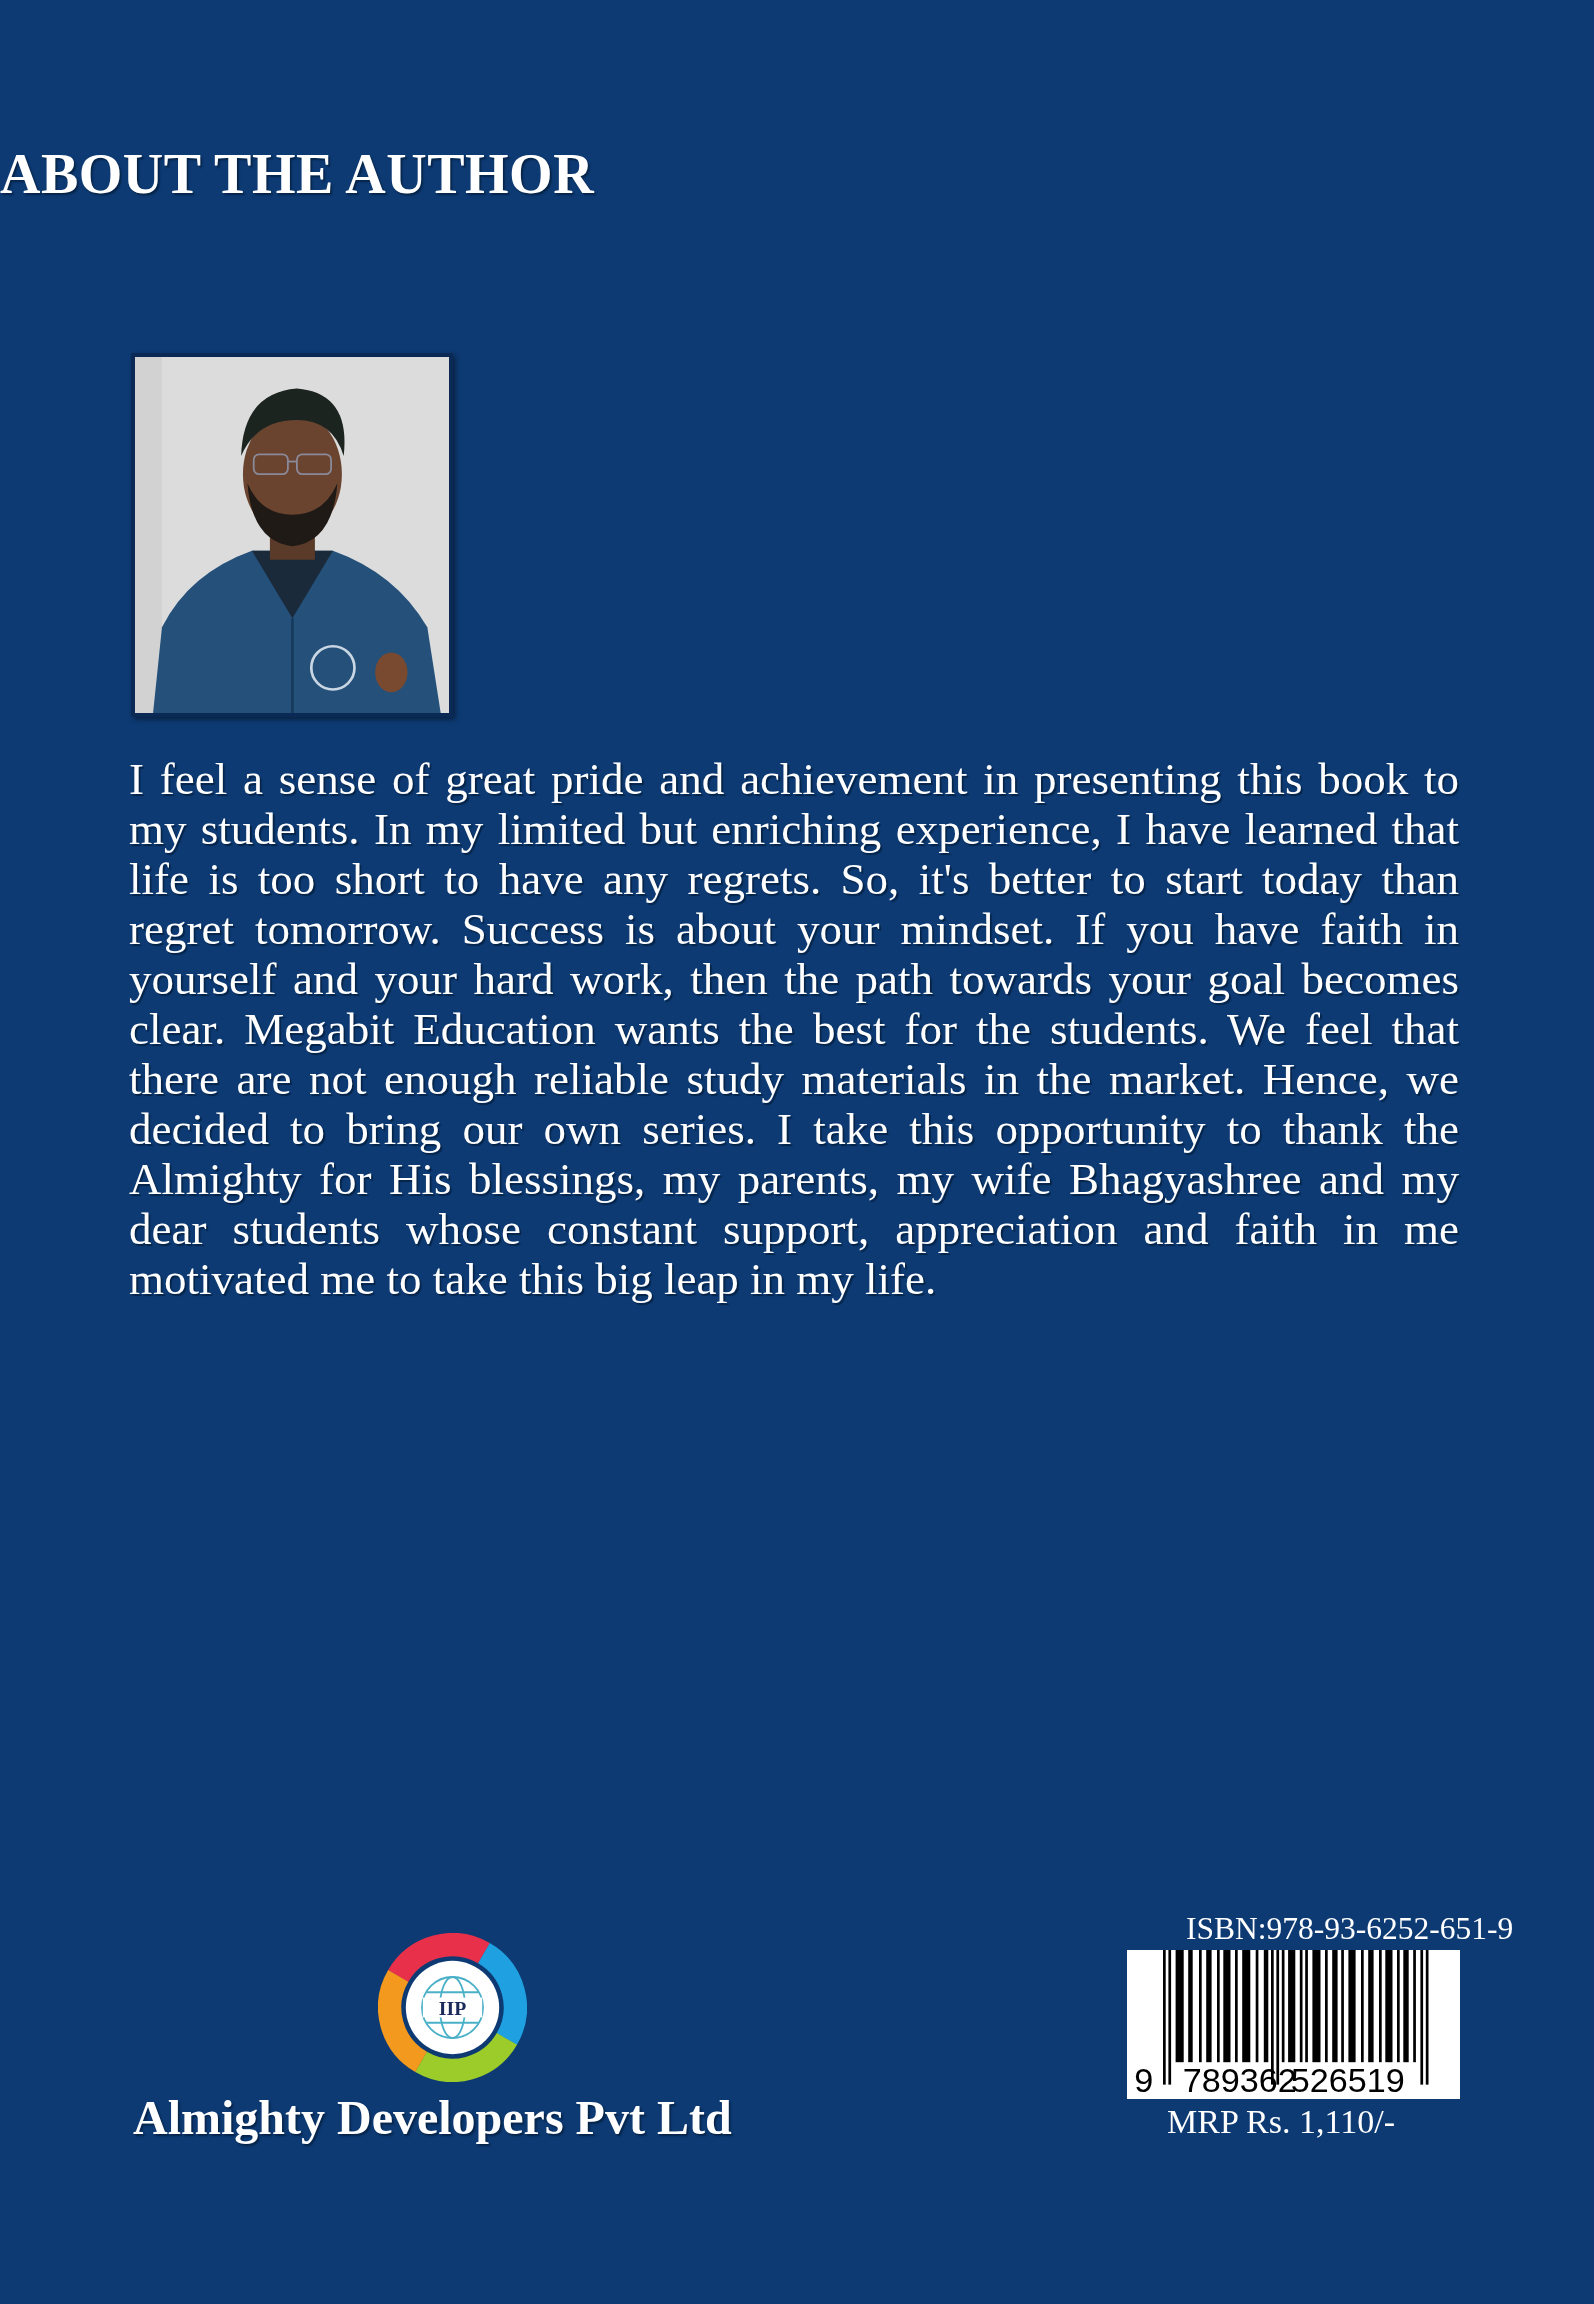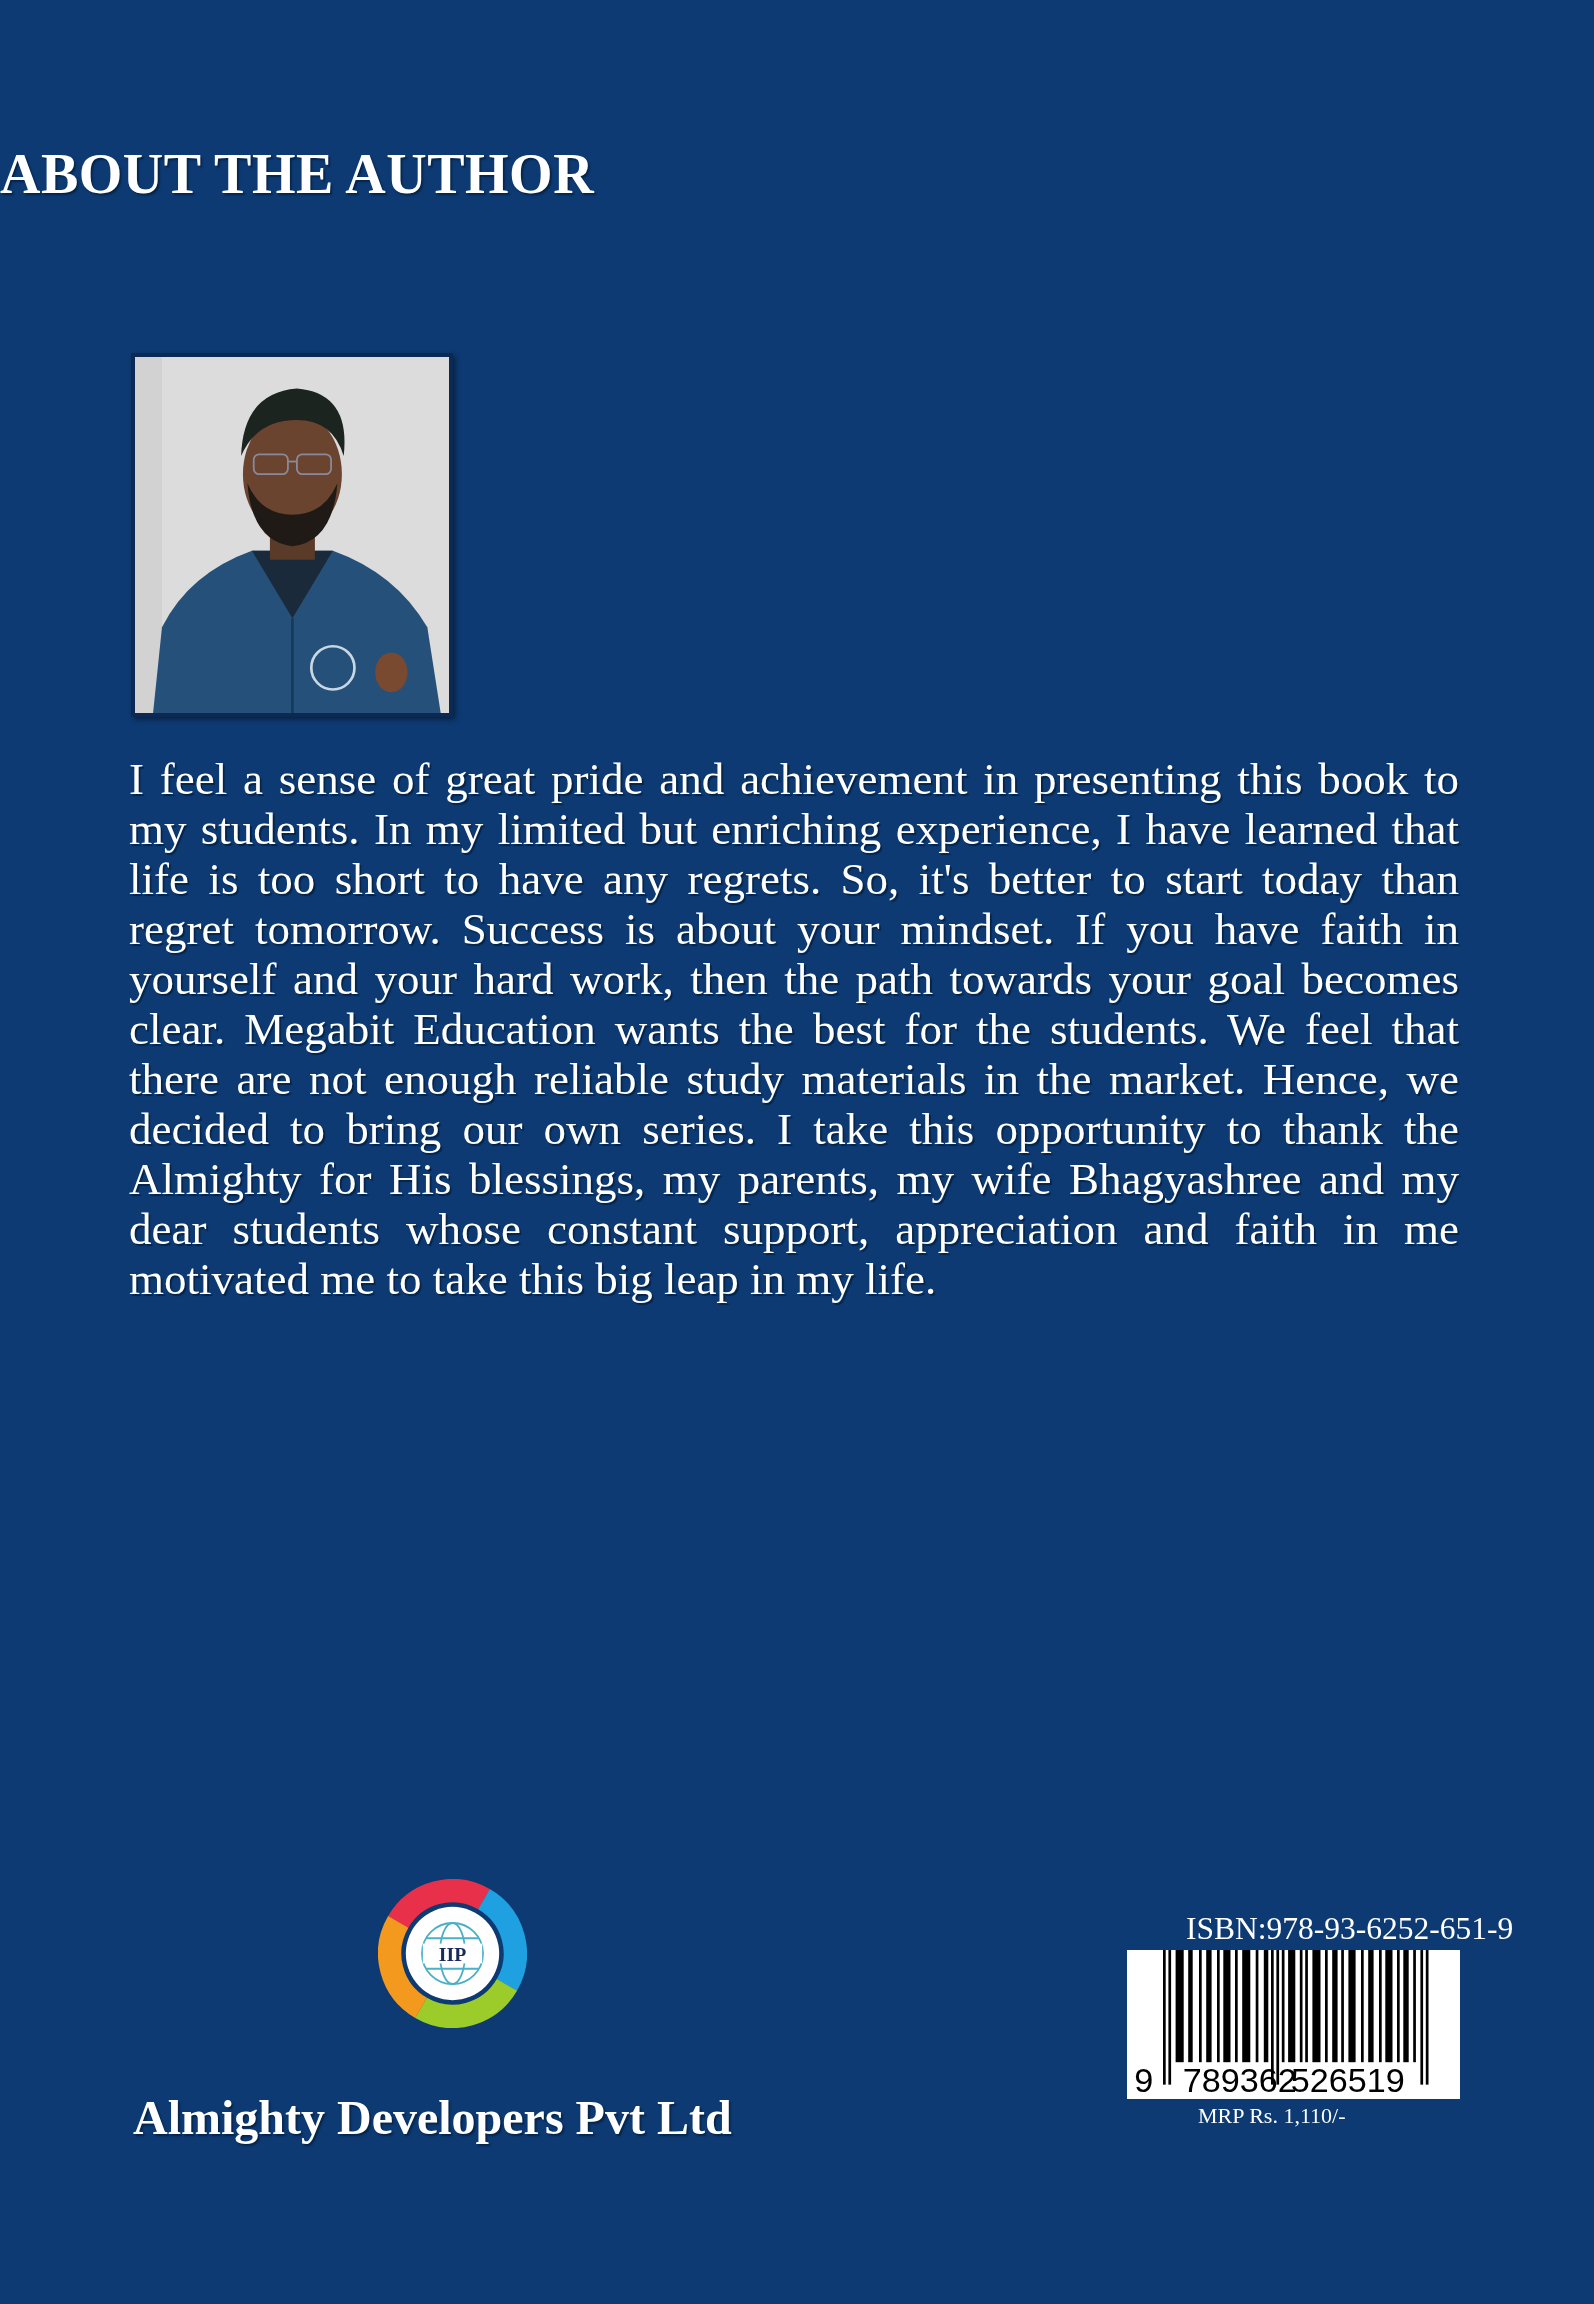--- a/index.html
+++ b/index.html
@@ -27,39 +27,39 @@
     overflow: hidden;
   }
   .photo svg { width: 100%; height: 100%; display: block; }
   .bio {
     position: absolute; left: 129px; top: 754px; width: 1330px;
     font-size: 45px; line-height: 50px;
     text-align: justify;
     text-shadow: 1.8px 1.8px 0.9px #062448;
   }
   .logo {
-    position: absolute; left: 378px; top: 1879px; width: 149px; height: 149px;
+    position: absolute; left: 378px; top: 1933px; width: 149px; height: 149px;
   }
   .publisher {
     position: absolute; left: 133px; top: 2090px;
     font-size: 48px; font-weight: bold;
     text-shadow: 1.8px 1.8px 1.8px #062448;
   }
   .isbn {
     position: absolute; left: 1186px; top: 1911px;
     font-size: 31.5px;
   }
   .barcode {
     position: absolute; left: 1127px; top: 1950px; width: 333px; height: 149px;
     background: #ffffff;
   }
   .barcode svg { width: 100%; height: 100%; display: block; }
   .mrp {
-    position: absolute; left: 1198px; top: 2103px;
-    font-size: 22px;
+    position: absolute; left: 1167px; top: 2103px;
+    font-size: 34px;
   }
 </style>
 </head>
 <body>
 
 <div class="title">ABOUT THE AUTHOR</div>
 
 <div class="photo-frame">
   <div class="photo">
     <svg viewBox="0 0 350 396" preserveAspectRatio="none">

